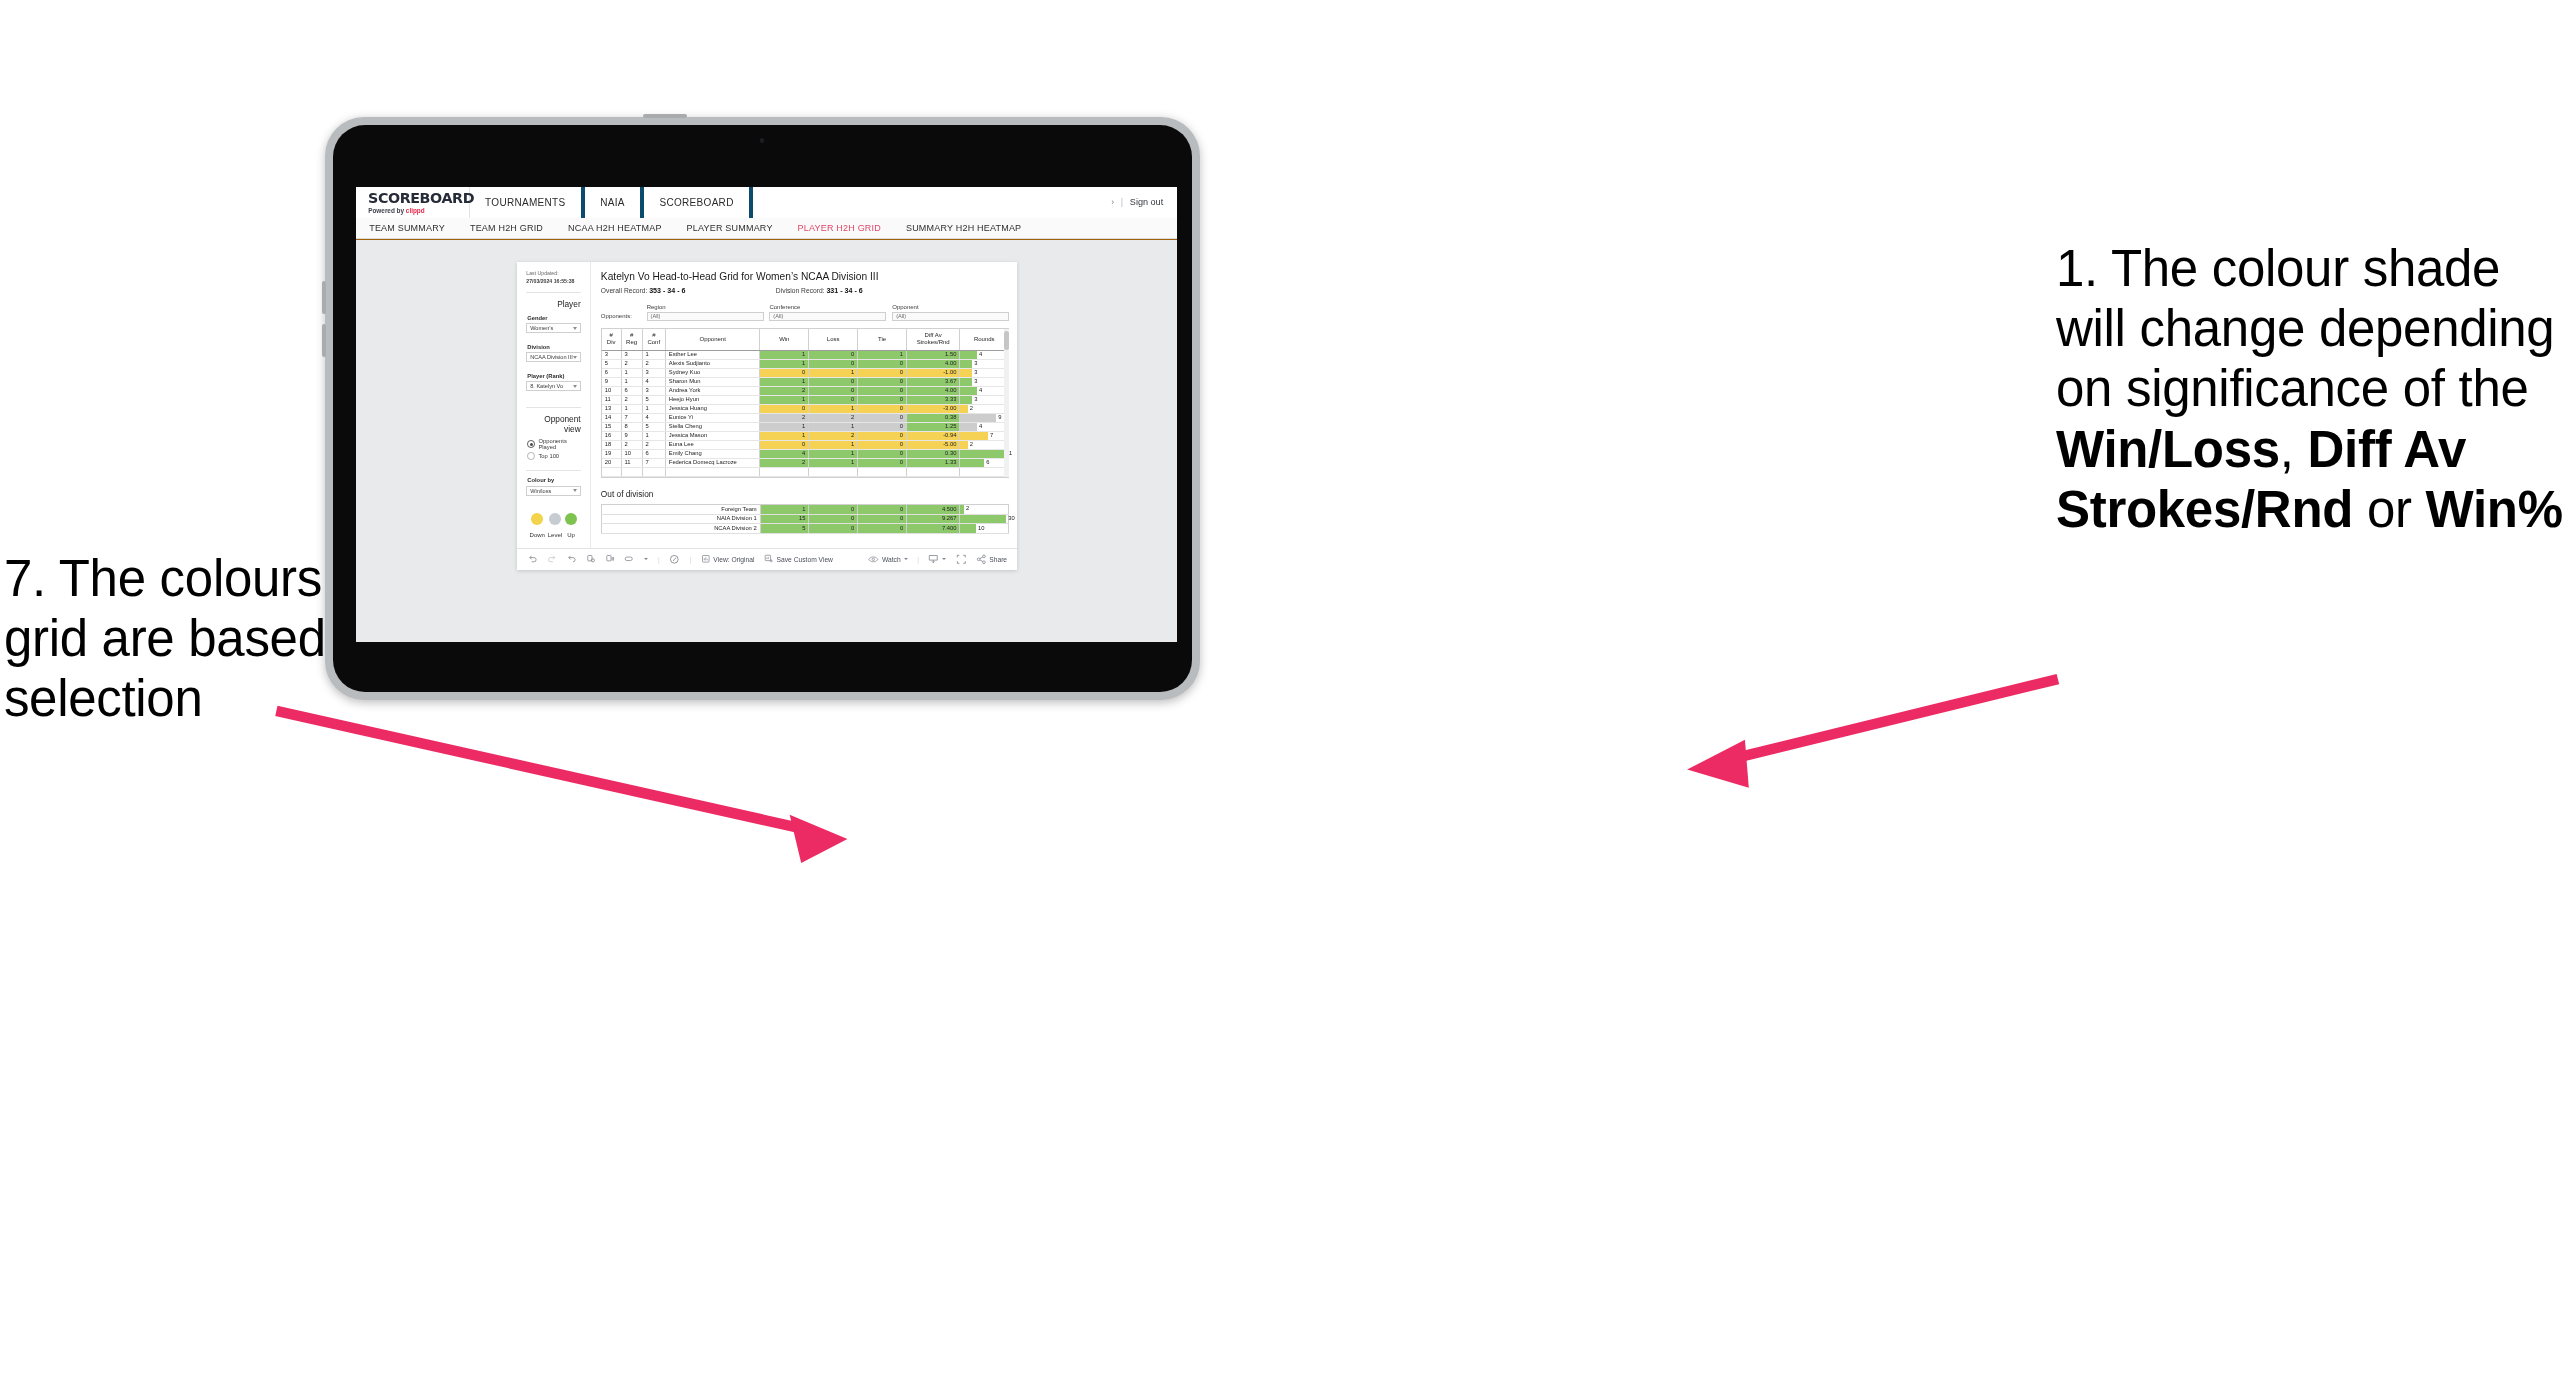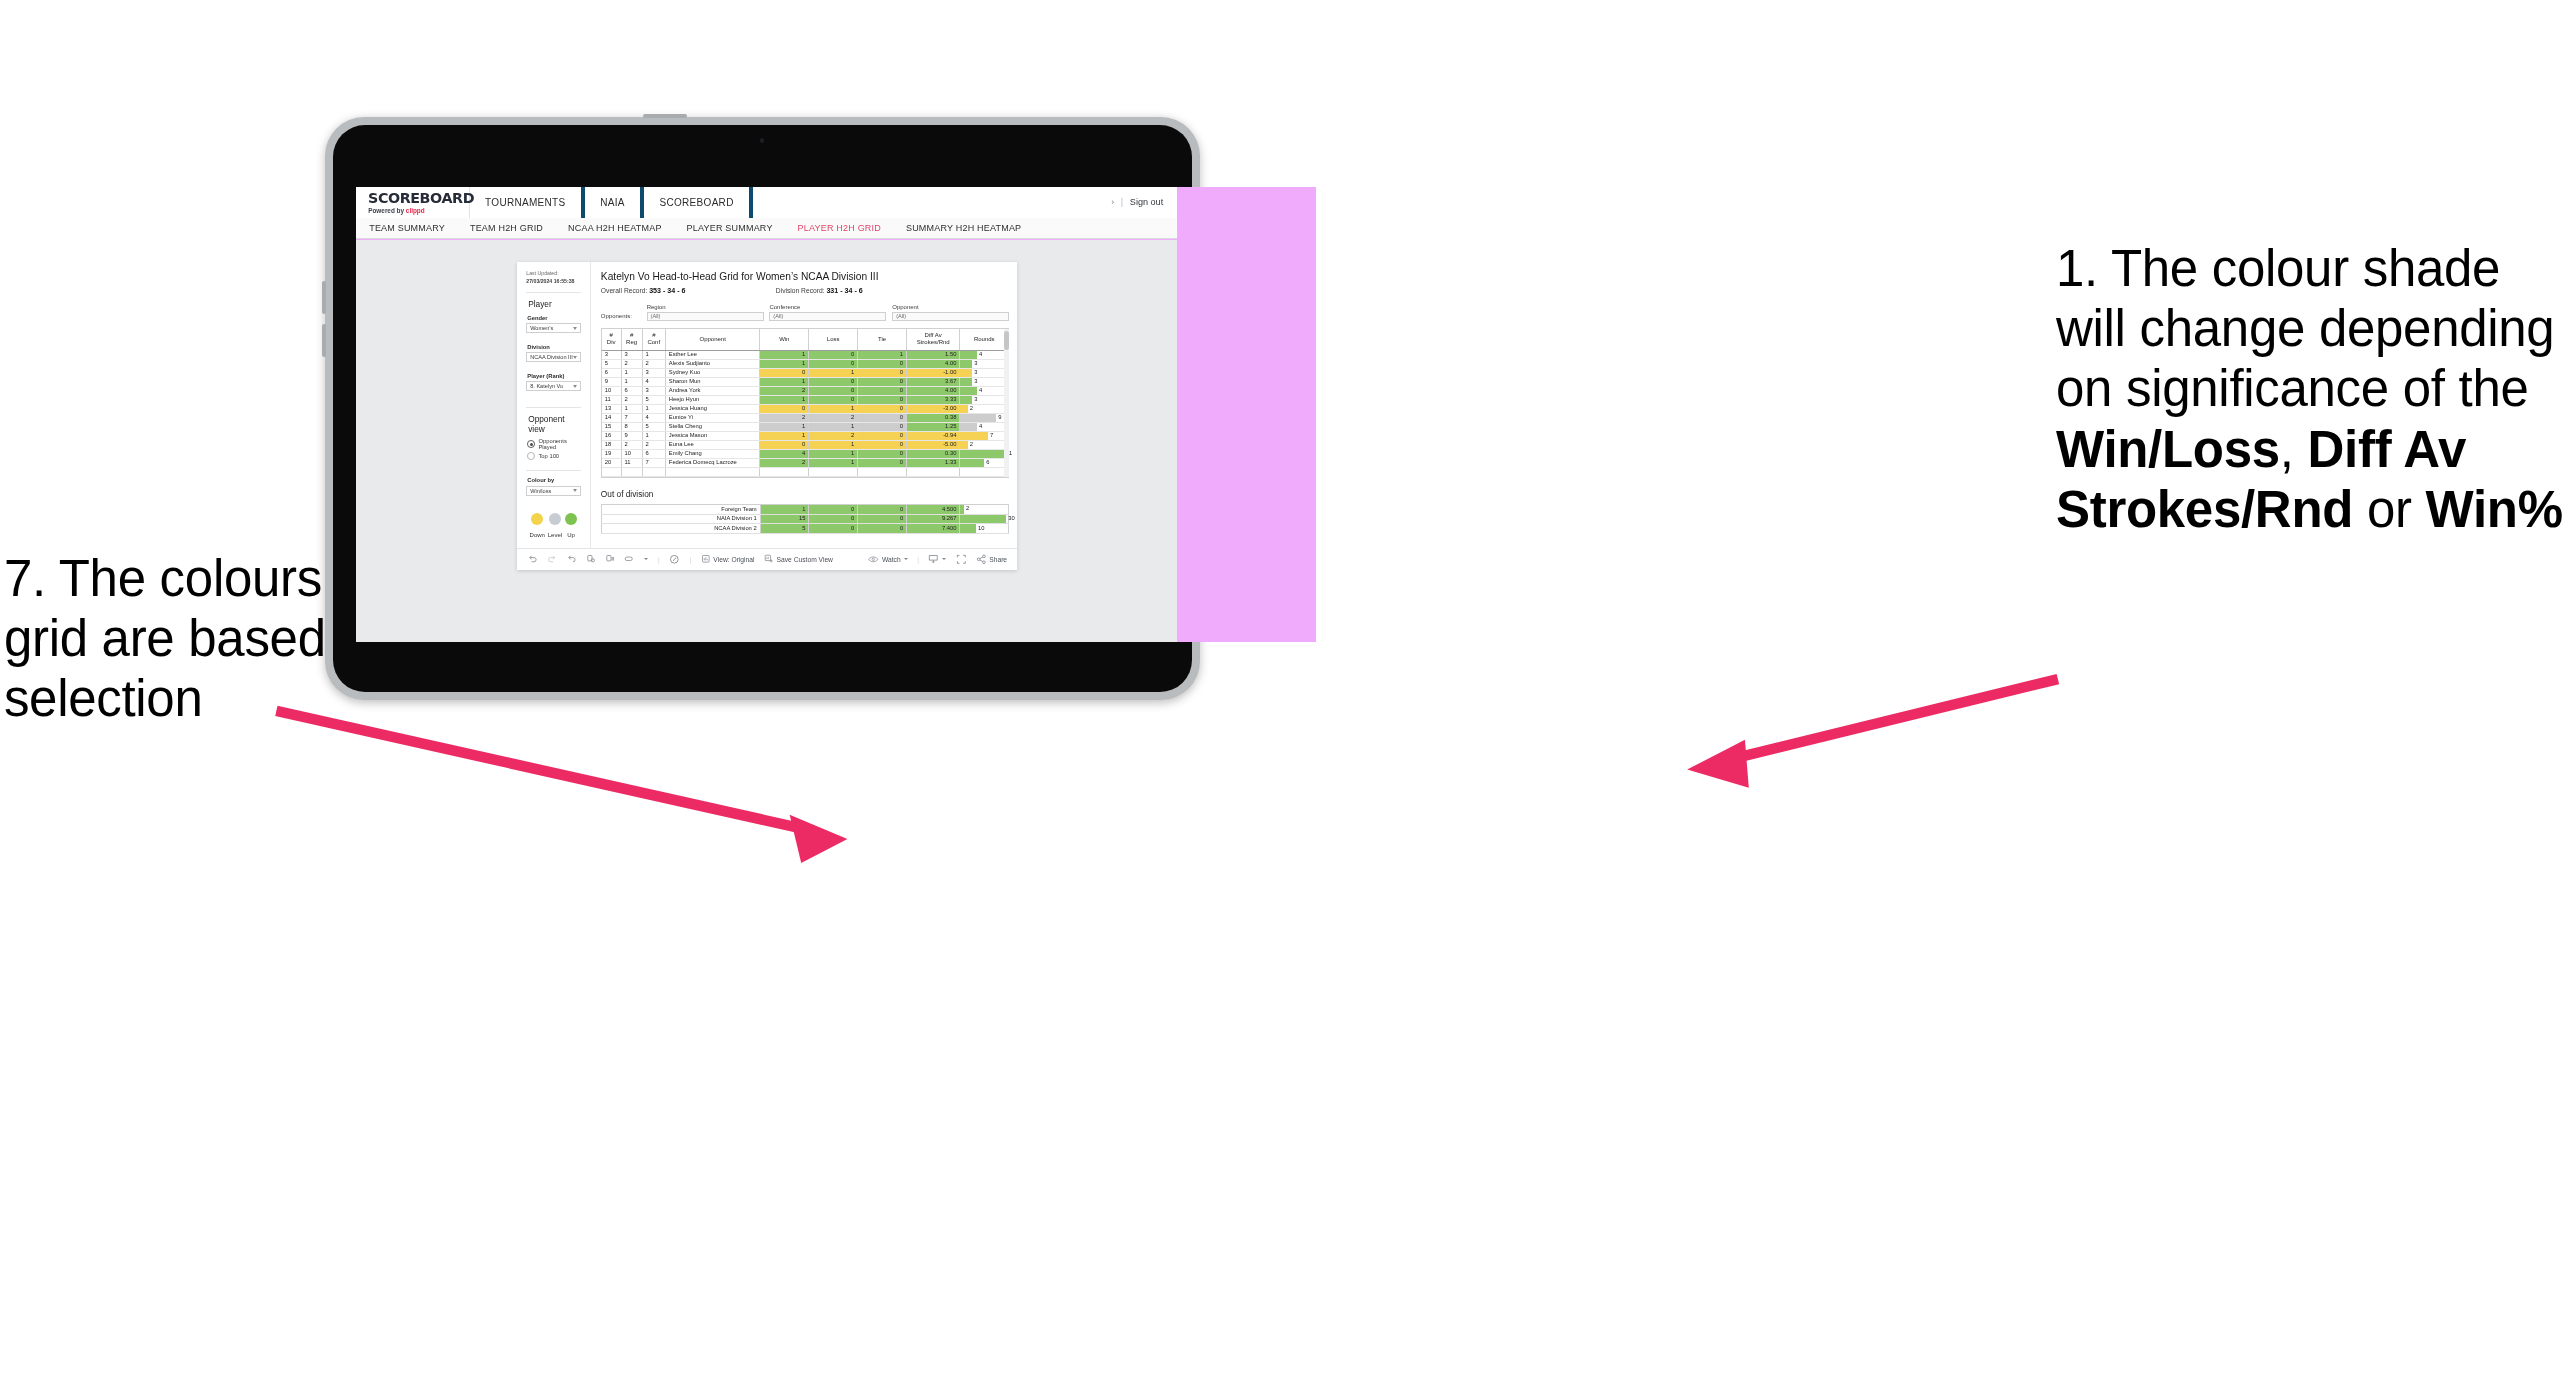--- a/index.html
+++ b/index.html
@@ -49,23 +49,23 @@
   .device-inner {
     position: absolute;
     left: 7.7px; top: 7.7px; right: 7.7px; bottom: 7.7px;
     background: #0a0a0a;
     border-radius: 32px;
   }
   .screen {
     position: absolute;
     left: 23px;
     top: 62px;
-    width: 960px;
+    width: 821px;
     height: 455px;
-    background: #f0abfc;
+    background: #a16207;
     overflow: hidden;
   }
   .cam {
     position: absolute;
     left: 427px; top: 13.5px;
     width: 4.8px; height: 4.8px;
     border-radius: 50%;
     background: #1c1f24;
   }
   .btn-side {
@@ -199,20 +199,21 @@
   .hr {
     border: 0;
     border-top: 1px solid #e4e4e4;
     margin: 6.7px 0 5.8px 0;
   }
   .panel-h {
     font-size: 8.3px;
     color: #1c1c1c;
     font-weight: normal;
     margin: 1.9px 0 5.8px 1.9px;
+    text-align: right;
   }
   .field-label {
     font-size: 5.8px;
     font-weight: bold;
     color: #2b2b2b;
     margin-bottom: 2.4px;
     margin-left: 1px;
   }
   .select {
     height: 10px;

